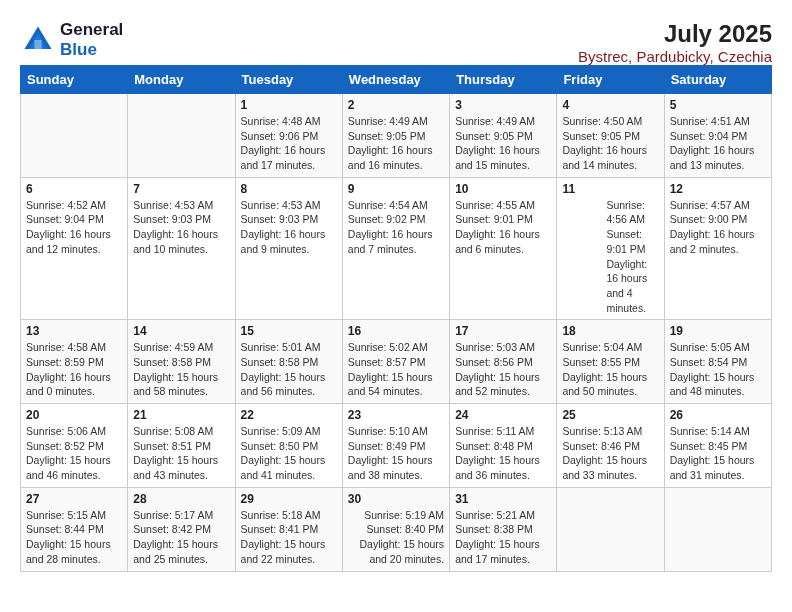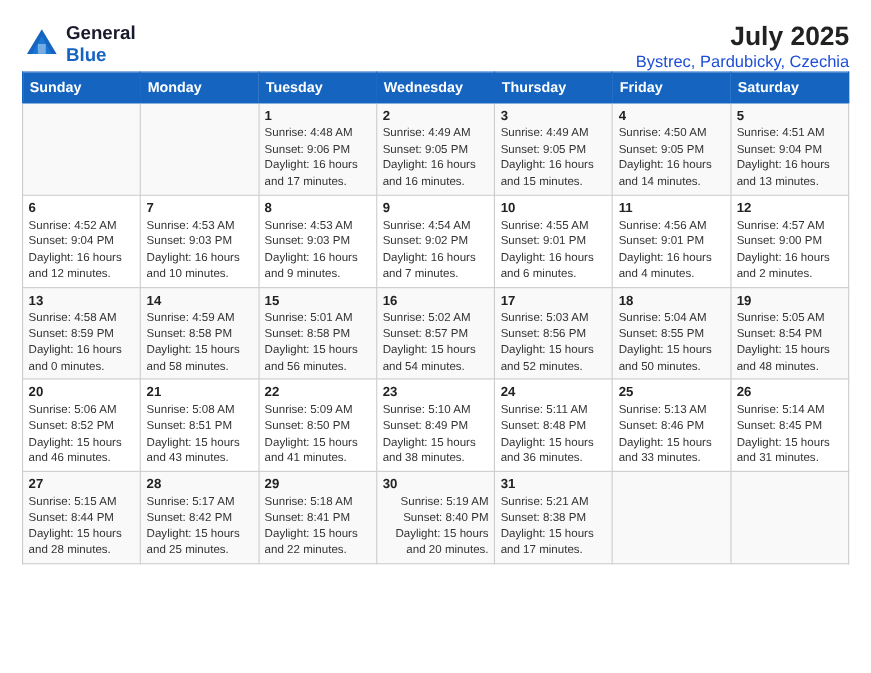--- a/index.html
+++ b/index.html
@@ -28,21 +28,21 @@
     .title-block {
       text-align: right;
     }
     .month-title {
       font-size: 24px;
       font-weight: bold;
       color: #222;
     }
     .location-title {
       font-size: 15px;
-      color: #1d4ed8;
+      color: #7f1d1d;
     }
     table {
       width: 100%;
       border-collapse: collapse;
       font-size: 11px;
       border-radius: 29px;
     }
     thead tr th {
       background: #1565c0;
       color: #fff;
@@ -183,21 +183,21 @@
         </td>
         <td>
           <span class="day-number">10</span>
           <div class="day-info" style="white-space: pre-line;">Sunrise: 4:55 AM
 Sunset: 9:01 PM
 Daylight: 16 hours
 and 6 minutes.</div>
         </td>
         <td>
           <span class="day-number">11</span>
-          <div class="day-info" style="white-space: pre-line;">Sunrise: 4:56 AM
+          <div class="day-info" style="white-space: pre-line; margin-left: 44px;">Sunrise: 4:56 AM
 Sunset: 9:01 PM
 Daylight: 16 hours
 and 4 minutes.</div>
         </td>
         <td>
           <span class="day-number">12</span>
           <div class="day-info" style="white-space: pre-line;">Sunrise: 4:57 AM
 Sunset: 9:00 PM
 Daylight: 16 hours
 and 2 minutes.</div>

